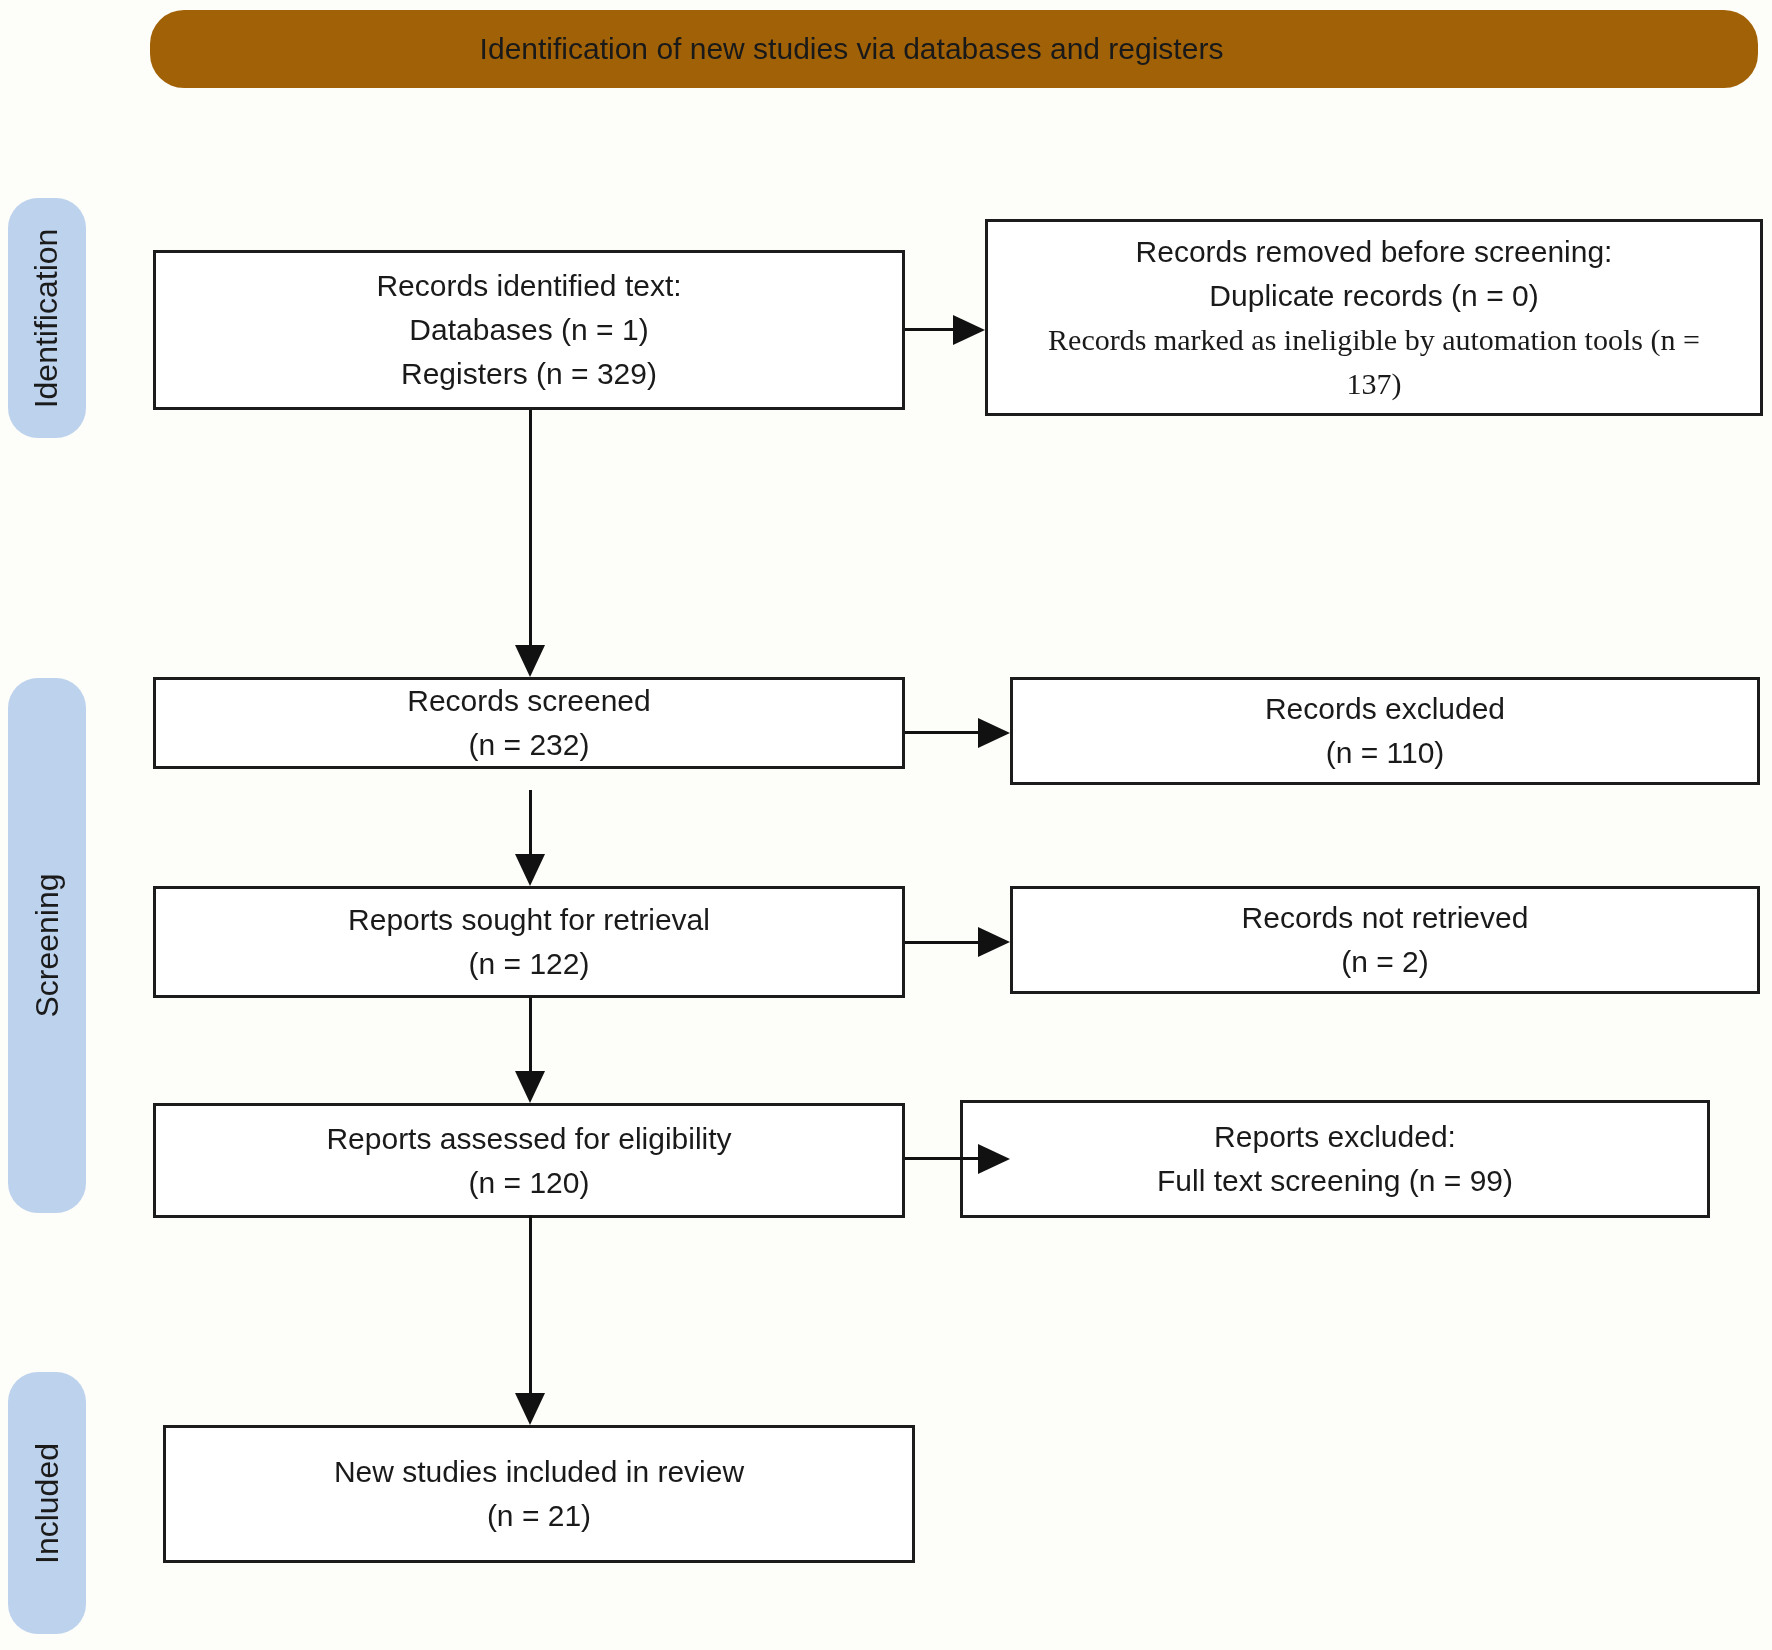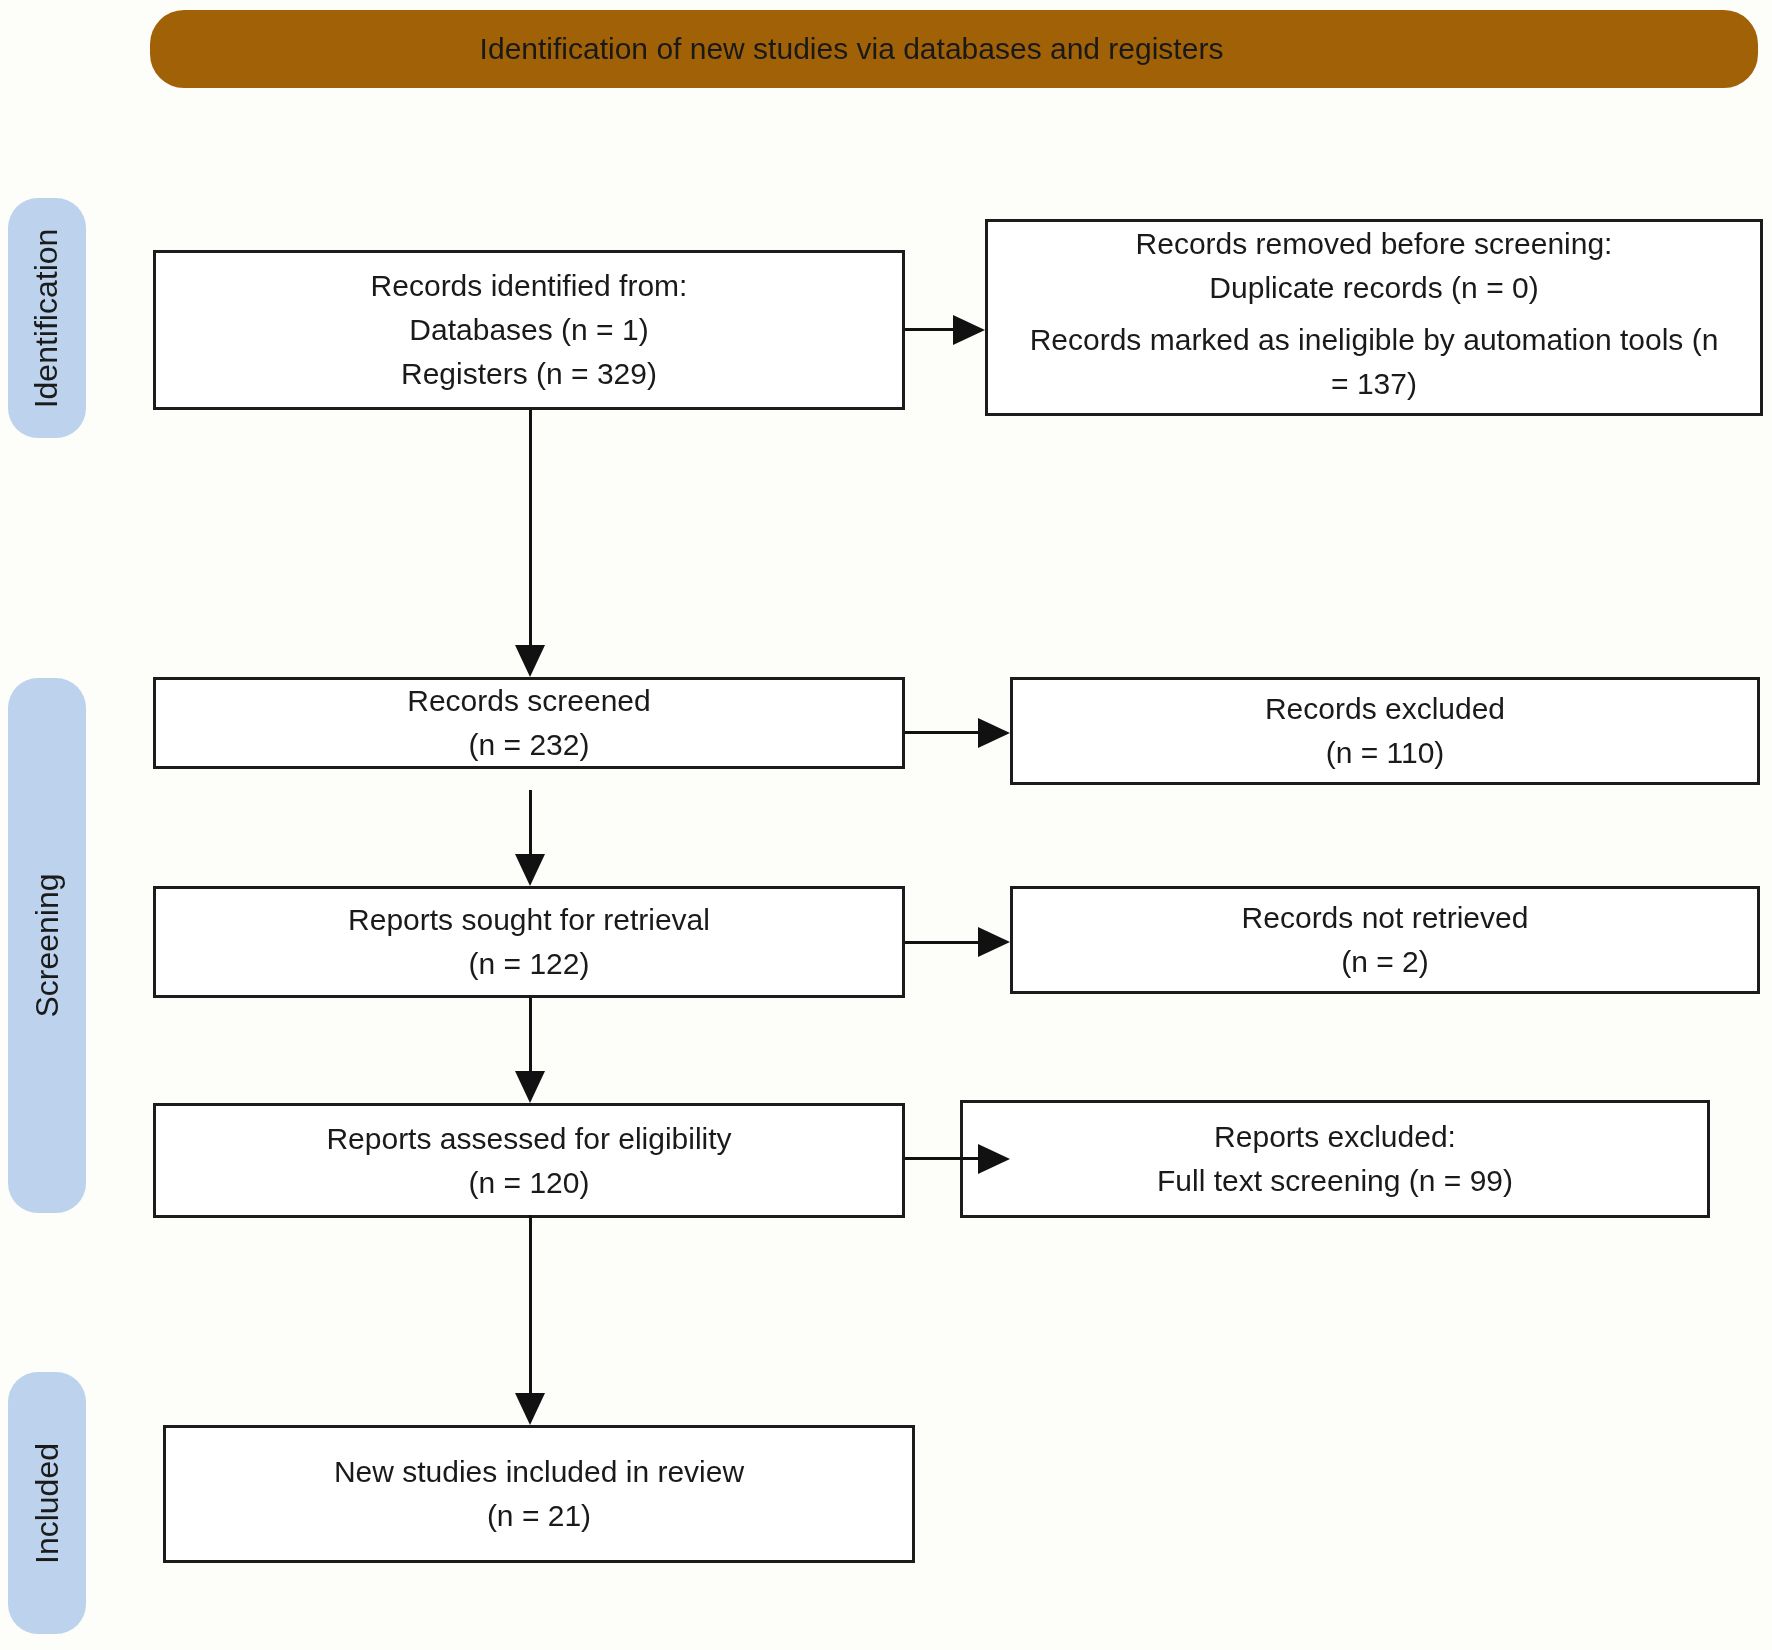--- a/index.html
+++ b/index.html
@@ -45,21 +45,21 @@
     position: absolute;
     background: #ffffff;
     border: 3px solid #1c1c1c;
     box-sizing: border-box;
     display: flex; flex-direction: column;
     align-items: center; justify-content: center;
     text-align: center;
     font-size: 30px;
     line-height: 44px;
   }
-  .wrapline { max-width: 700px; margin: 8px auto; }
+  .wrapline { max-width: 700px; margin: 0 auto; font-family: Liberation Serif, serif; }
   .vline { position: absolute; width: 3px; background: #111; }
   .hline { position: absolute; height: 3px; background: #111; }
   .head-down {
     position: absolute; width: 0; height: 0;
     border-left: 15px solid transparent;
     border-right: 15px solid transparent;
     border-top: 32px solid #111;
   }
   .head-right {
     position: absolute; width: 0; height: 0;
@@ -81,21 +81,21 @@
     <div class="stage-label">Identification</div>
   </div>
   <div class="stage" style="top:678px;height:535px">
     <div class="stage-label">Screening</div>
   </div>
   <div class="stage" style="top:1372px;height:262px">
     <div class="stage-label">Included</div>
   </div>
 
   <div class="box" style="left:153px;top:250px;width:752px;height:160px">
-    <div>Records identified from:</div>
+    <div>Records identified text:</div>
     <div>Databases (n = 1)</div>
     <div>Registers (n = 329)</div>
   </div>
   <div class="box" style="left:985px;top:219px;width:778px;height:197px">
     <div>Records removed before screening:</div>
     <div>Duplicate records (n = 0)</div>
     <div class="wrapline">Records marked as ineligible by automation tools (n = 137)</div>
   </div>
 
   <div class="box" style="left:153px;top:677px;width:752px;height:92px">

